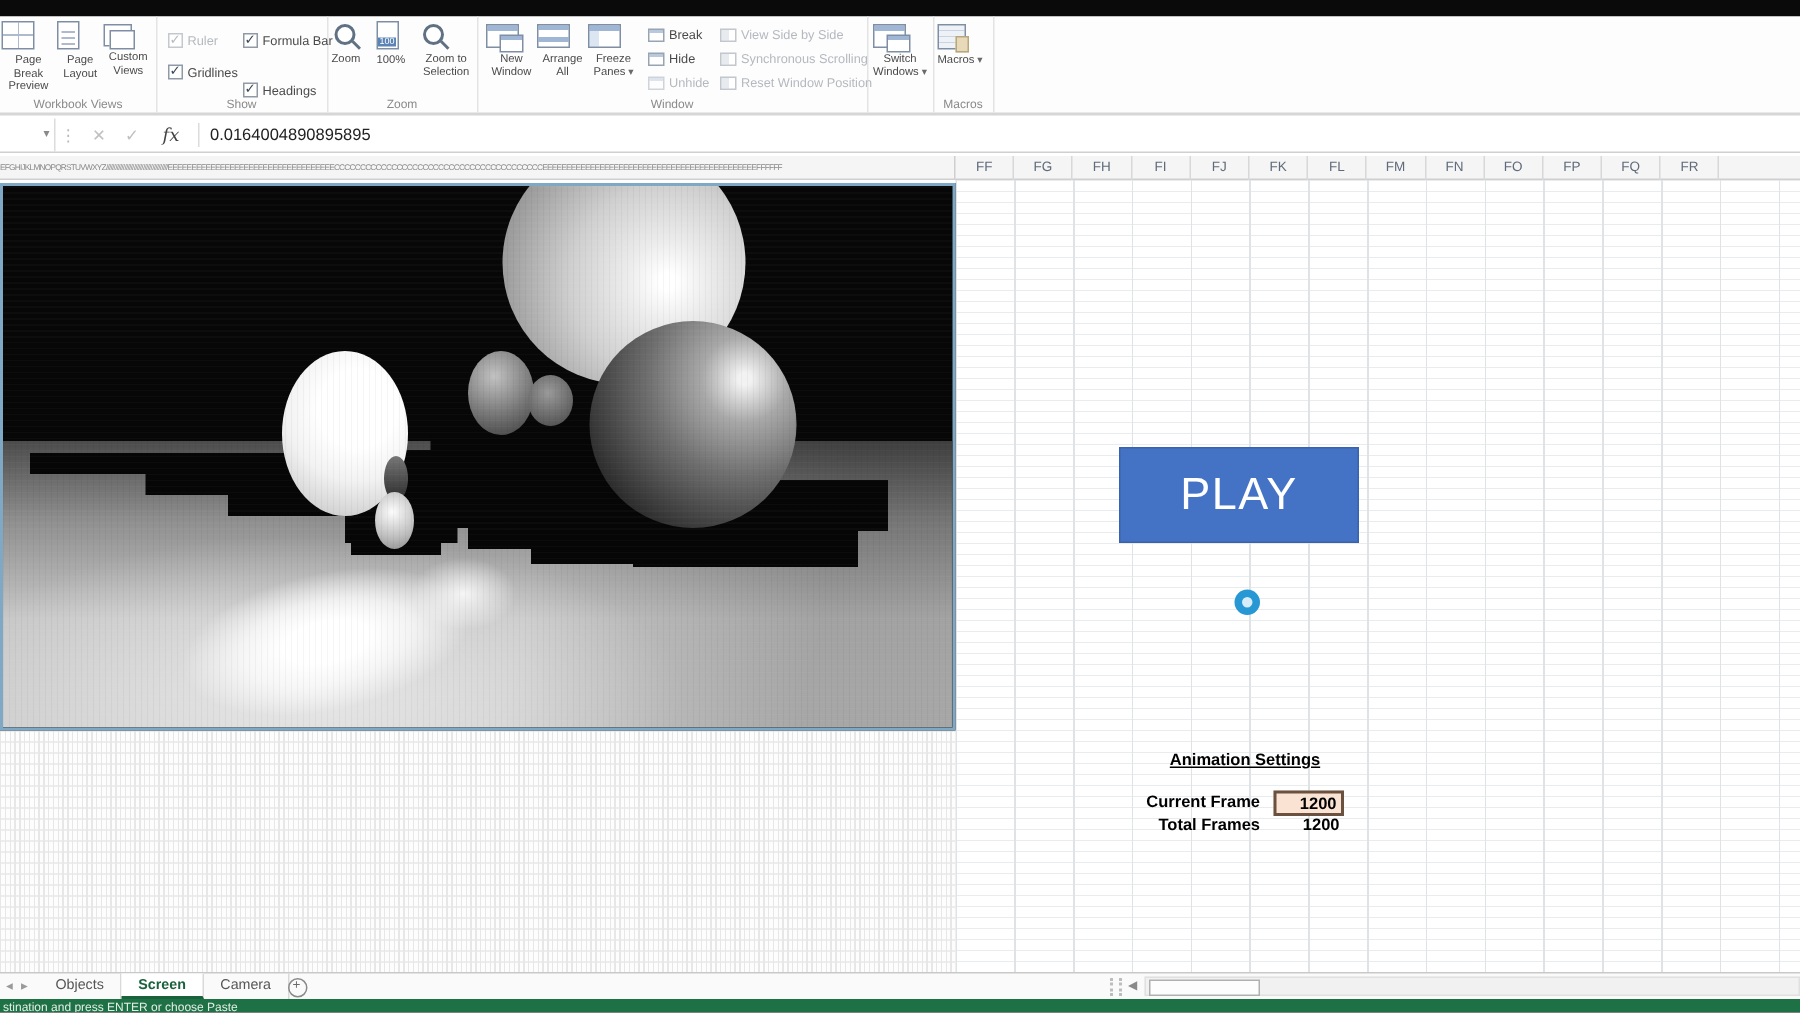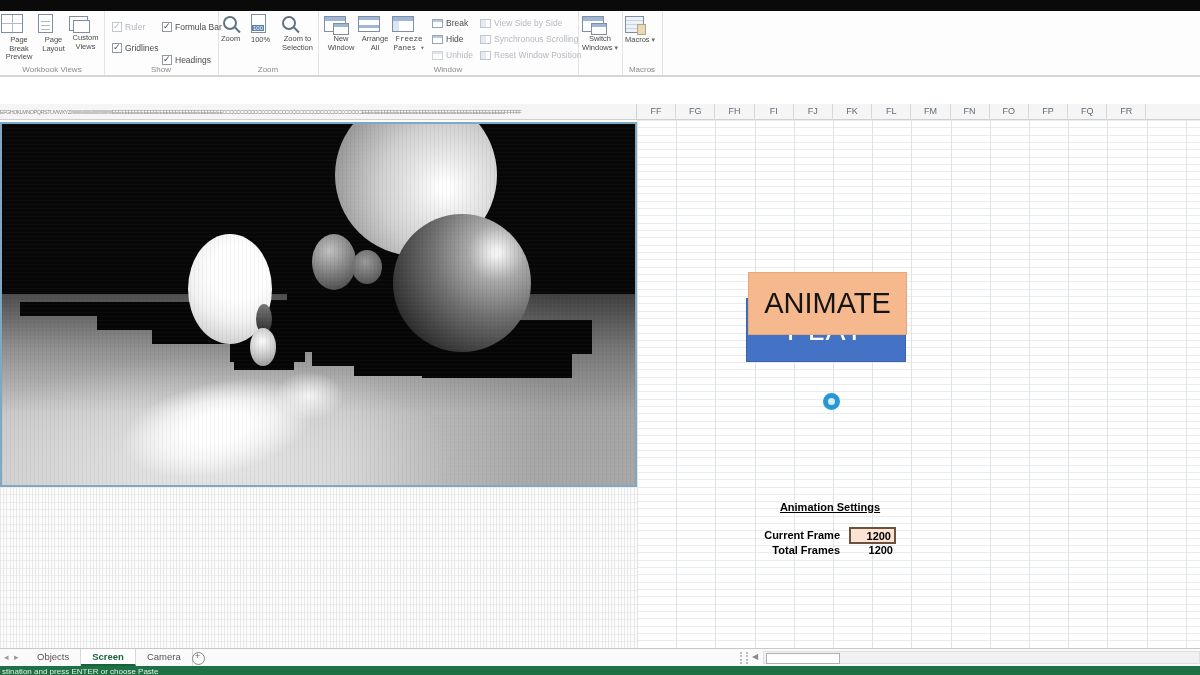--- a/index.html
+++ b/index.html
@@ -195,21 +195,21 @@
 
     <div class="grp" style="left:318px;width:260px;">
       <div class="bigbtn" style="left:6px;width:34px;">
         <span class="icn i-win i-nw"></span>
         <span class="lbl">New Window</span>
       </div>
       <div class="bigbtn" style="left:40px;width:34px;">
         <span class="icn i-arr"></span>
         <span class="lbl">Arrange All</span>
       </div>
-      <div class="bigbtn" style="left:74px;width:34px;font-family:Liberation Mono, monospace;">
+      <div class="bigbtn" style="left:74px;width:34px;">
         <span class="icn i-fp"></span>
         <span class="lbl drp">Freeze Panes</span>
       </div>
       <div class="smallrow" style="left:114px;top:7px;">
         <span class="icn i-s"></span>
         <span>Break</span>
       </div>
       <div class="smallrow" style="left:114px;top:23px;">
         <span class="icn i-s"></span>
         <span>Hide</span>
@@ -242,20 +242,29 @@
 
     <div class="grp" style="left:622px;width:40px;">
       <div class="bigbtn" style="left:3px;width:34px;">
         <span class="icn i-mac"></span>
         <span class="lbl drp">Macros</span>
       </div>
       <div class="grp-label">Macros</div>
     </div>
   </div>
 
+  <div class="abs fxbar">
+    <div class="namebox"></div>
+    <div class="fxbtn fxdots" style="left:40px;width:10px;"></div>
+    <div class="fxbtn x-ic" style="left:56px;width:20px;"></div>
+    <div class="fxbtn ok-ic" style="left:78px;width:20px;"></div>
+    <div class="fxbtn fx-ic" style="left:102px;width:24px;">fx</div>
+    <div class="fxsep"></div>
+    <div class="fxval">0.0164004890895895</div>
+  </div>
 
   <div class="abs colhdr">
     <div class="cmp">EFGHIJKLMNOPQRSTUVWXYZ////////////////////////////////////////EEEEEEEEEEEEEEEEEEEEEEEEEEEEEEEEEEECCCCCCCCCCCCCCCCCCCCCCCCCCCCCCCCCCCCCCCCEEEEEEEEEEEEEEEEEEEEEEEEEEEEEEEEEEEEEEEEEEEEEFFFFFF</div>
     <div class="hcells">
       <div class="hc">FF</div>
       <div class="hc">FG</div>
       <div class="hc">FH</div>
       <div class="hc">FI</div>
       <div class="hc">FJ</div>
       <div class="hc">FK</div>
@@ -303,23 +312,20 @@
       <div class="sph" style="left:254px;top:180px;width:16px;height:30px;
            background:linear-gradient(#777,#2a2a2a);"></div>
       <div class="sph" style="left:248px;top:204px;width:26px;height:38px;
            background:radial-gradient(circle at 45% 35%,#fdfdfd,#bdbdbd 60%,#8a8a8a);"></div>
       <div class="px-ov"></div>
     </div>
 
     <div class="shapebtn play abs">
       <span>PLAY</span>
     </div>
-    <div class="shapebtn animate abs" style="top:152px;">
-      <span>ANIMATE</span>
-    </div>
     <div class="abs ring" style="top:273px;"></div>
 
     <div class="abs anim-title" style="top:381px;">Animation Settings</div>
     <div class="abs anim-lbl" style="top:409px;">Current Frame</div>
     <div class="abs cellbox cf" style="top:407px;">1200</div>
     <div class="abs anim-lbl" style="top:424px;">Total Frames</div>
     <div class="abs cellbox" style="top:423px;">1200</div>
   </div>
 
   <div class="abs tabstrip">

